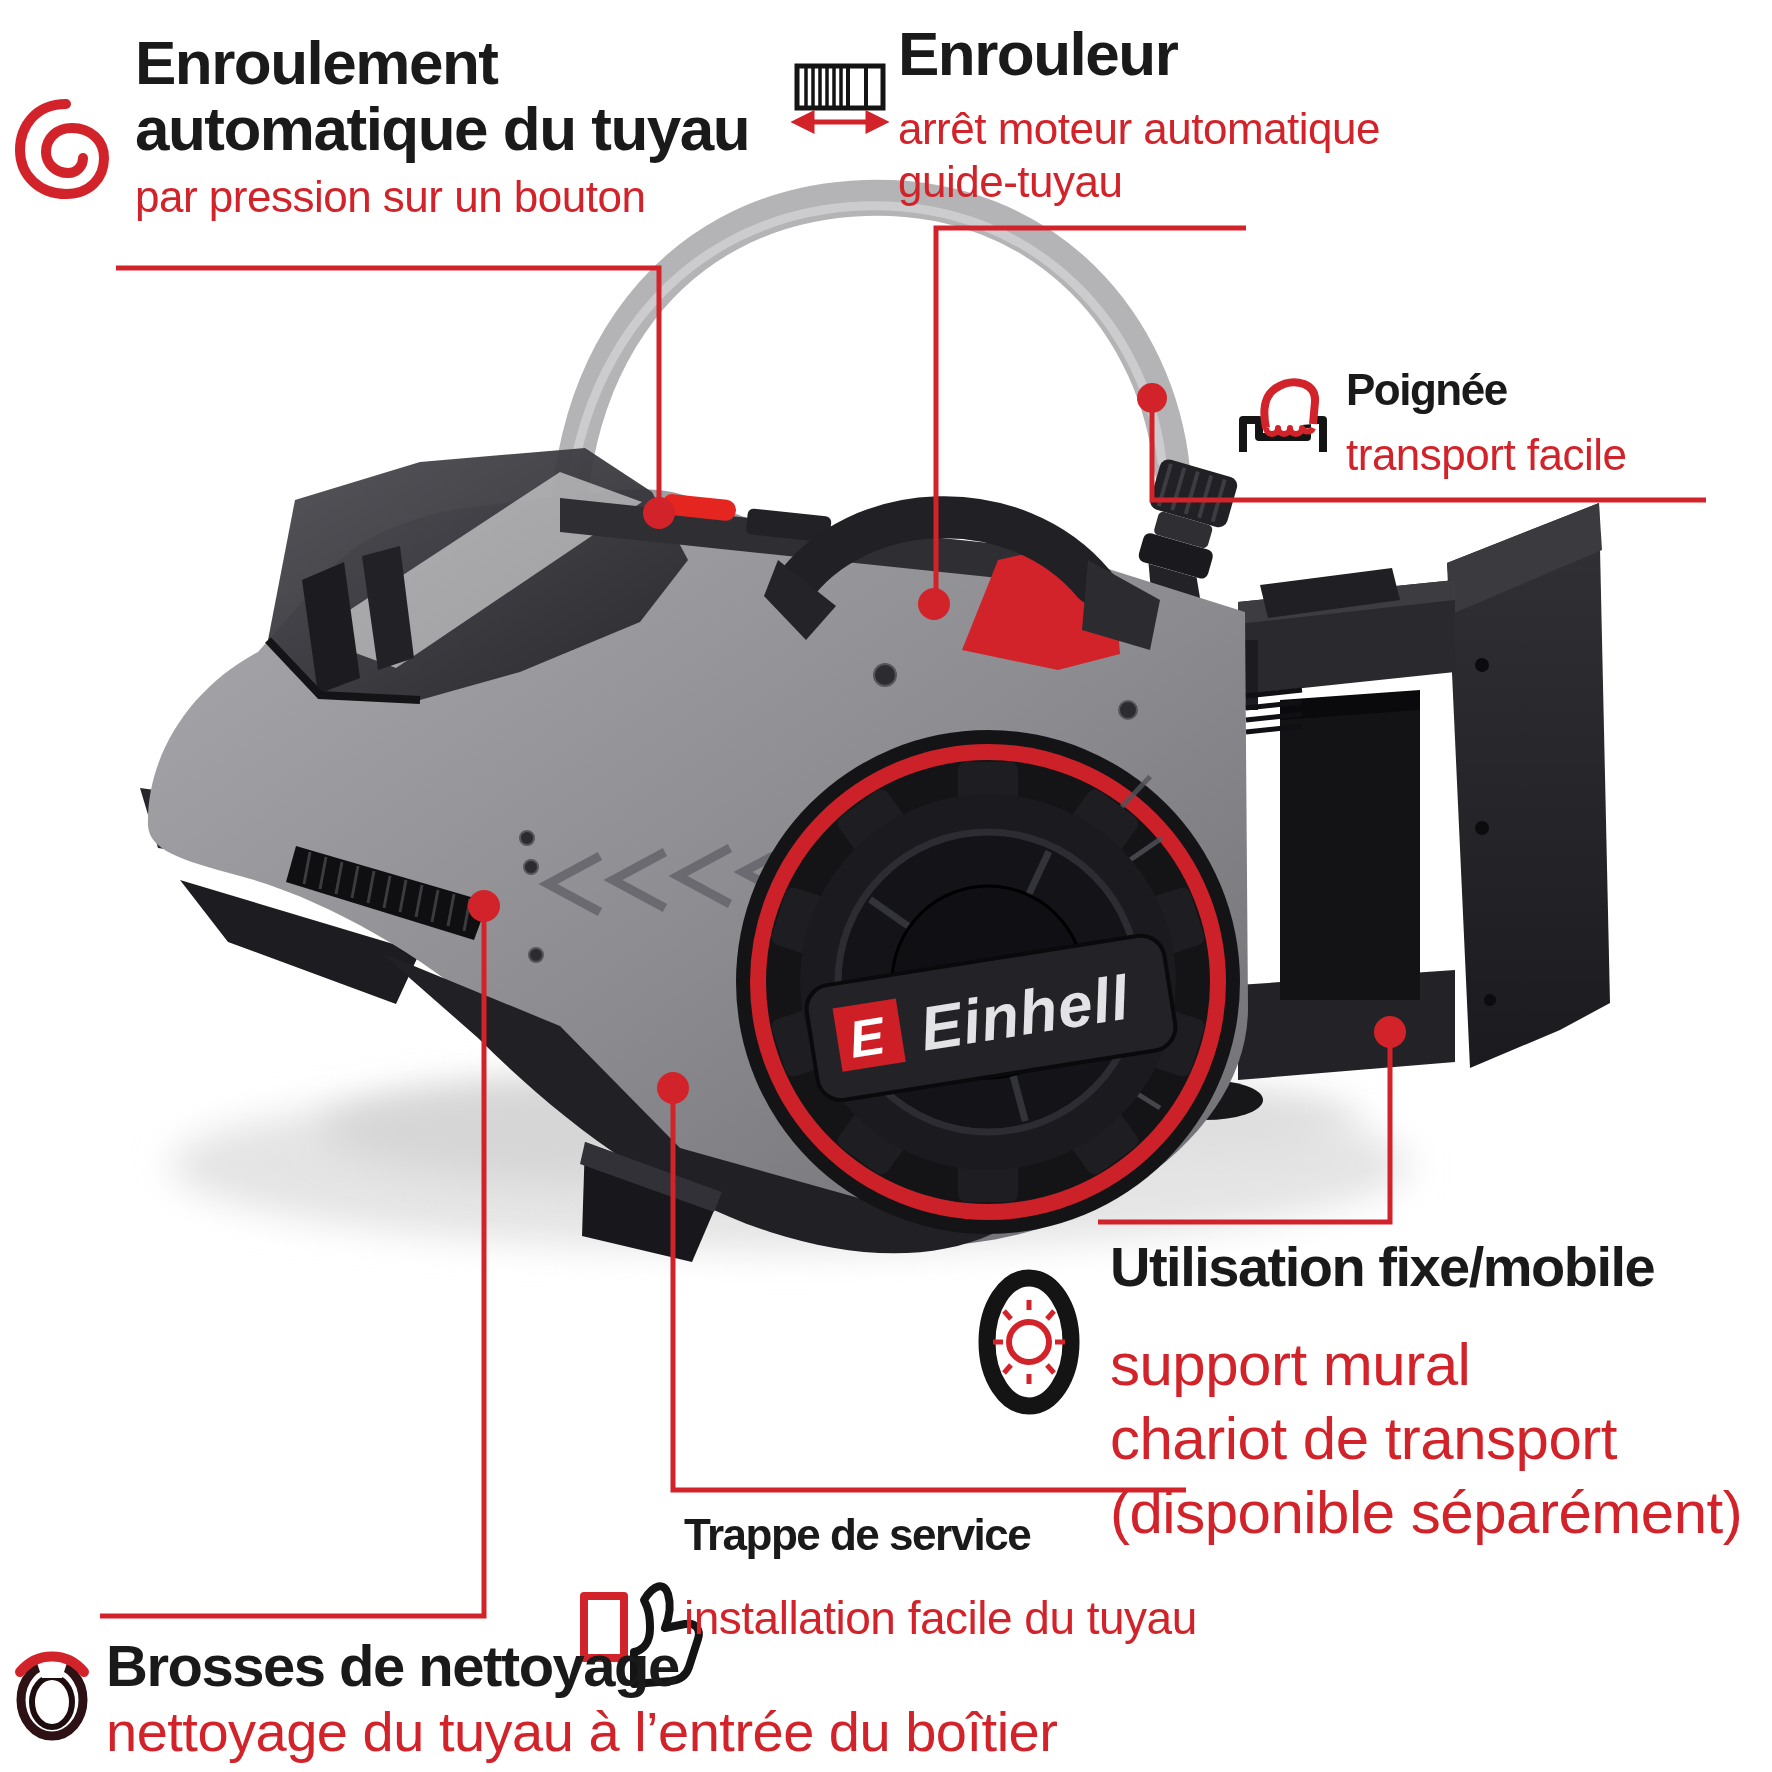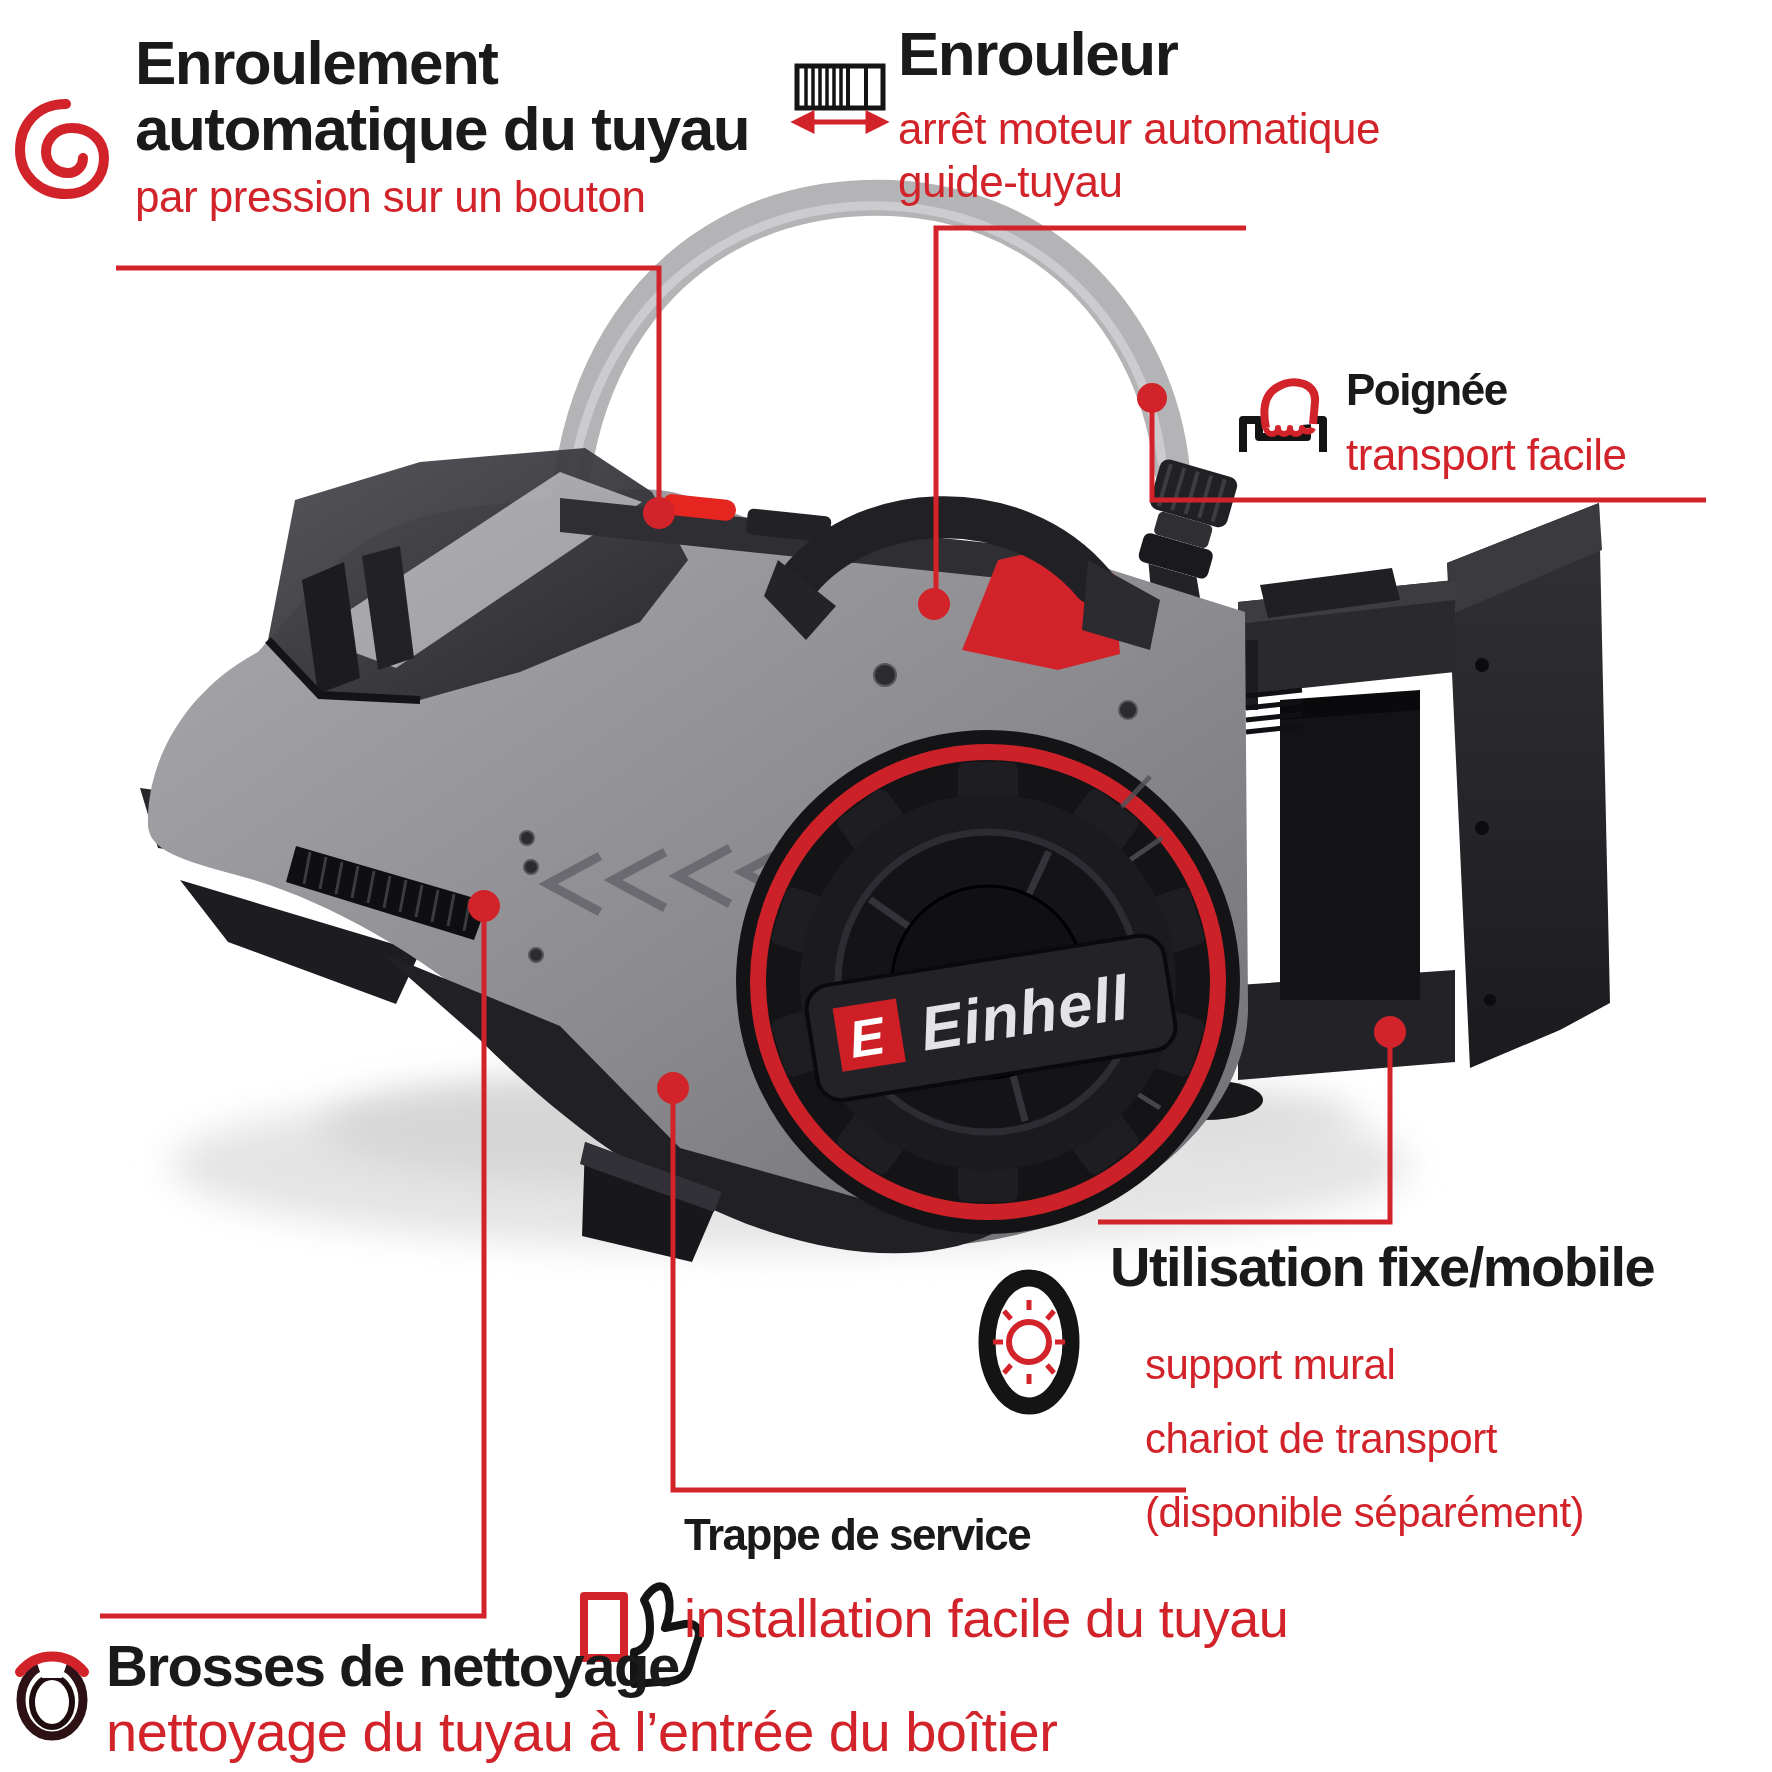--- a/index.html
+++ b/index.html
@@ -11,24 +11,24 @@
   .s{font-weight:400;color:#d2232a;letter-spacing:-0.5px;}
   
   #lb-auto .t{font-size:62px;line-height:66px;}
   #lb-auto .s{font-size:44px;line-height:50px;margin-top:10px;}
   #lb-reel .t{font-size:62px;line-height:64px;}
   #lb-reel .s{font-size:44px;line-height:53px;}
   #lb-reel .s.first{margin-top:16px;}
   #lb-handle .t{font-size:44px;line-height:64px;}
   #lb-handle .s{font-size:44px;line-height:50px;margin-top:8px;text-align:center;}
   #lb-mount .t{font-size:56px;line-height:58px;}
-  #lb-mount .s{font-size:42px;line-height:74px;margin-left:35px;}
+  #lb-mount .s{font-size:60px;line-height:74px;}
   #lb-mount .s.first{margin-top:32px;}
   #lb-hatch .t{font-size:44px;line-height:62px;}
-  #lb-hatch .s{font-size:54px;line-height:52px;margin-top:26px;}
+  #lb-hatch .s{font-size:46px;line-height:52px;margin-top:26px;}
   #lb-brush .t{font-size:58px;line-height:60px;}
   #lb-brush .s{font-size:56px;line-height:48px;margin-top:12px;}
 </style>
 </head>
 <body>
 
 <div id="canvas">
 
 <svg id="art" viewBox="0 0 1772 1772" xmlns="http://www.w3.org/2000/svg">
   <defs>

